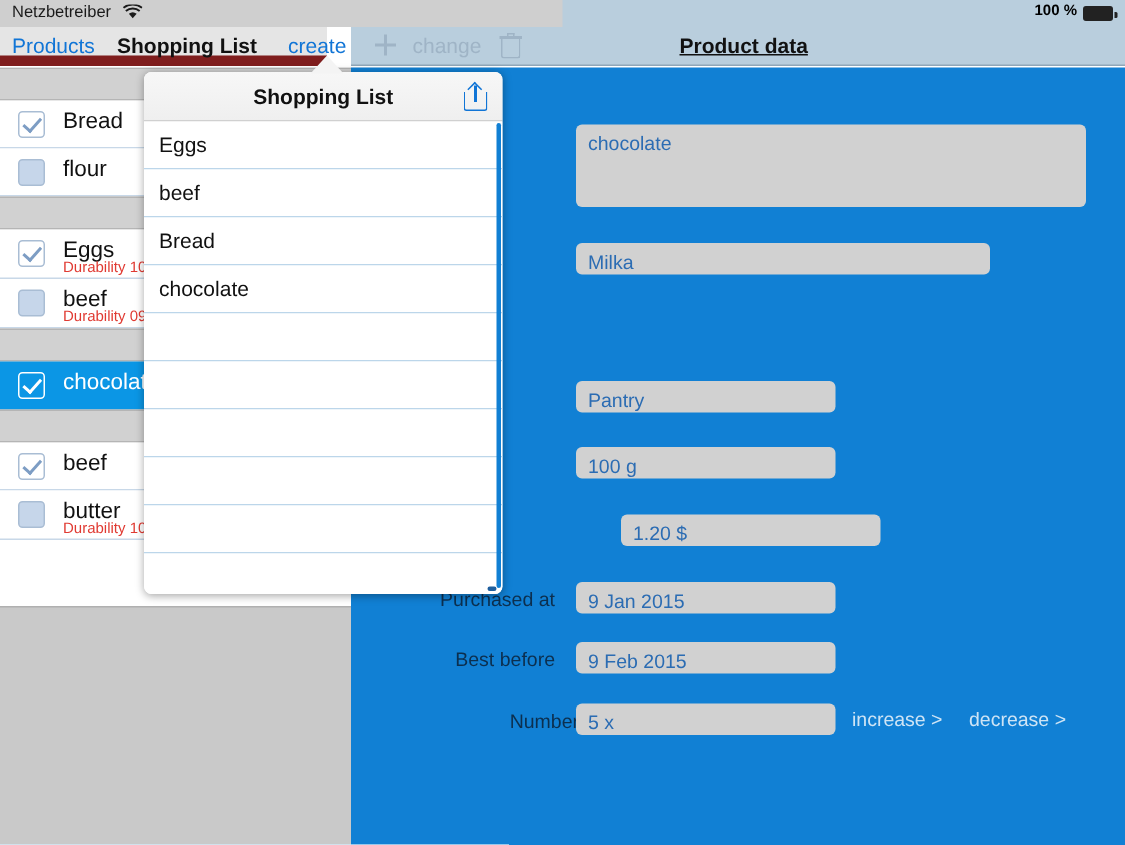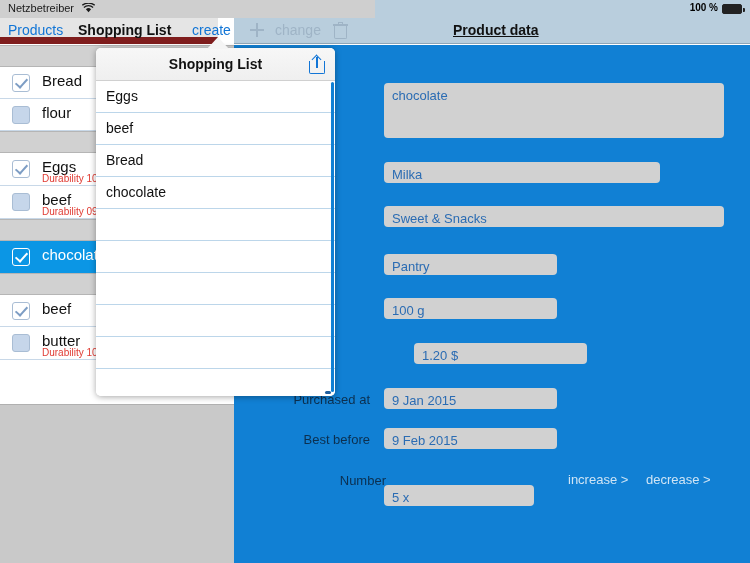--- a/index.html
+++ b/index.html
@@ -144,21 +144,21 @@
     position: absolute; left: 8px; top: 5px; white-space: nowrap;
   }
   .fld-name  { left: 150px; top: 38px;  width: 340px; height: 55px; }
   .fld-brand { left: 150px; top: 117px; width: 276px; height: 21px; }
   .fld-cat   { left: 150px; top: 161px; width: 340px; height: 21px; }
   .fld-store { left: 150px; top: 209px; width: 173px; height: 21px; }
   .fld-amt   { left: 150px; top: 253px; width: 173px; height: 21px; }
   .fld-price { left: 150px; top: 298px; width: 173px; height: 21px; margin-left: 30px; }
   .fld-purch { left: 150px; top: 343px; width: 173px; height: 21px; }
   .fld-best  { left: 150px; top: 383px; width: 173px; height: 21px; }
-  .fld-num   { left: 150px; top: 440px; width: 150px; height: 21px; }
+  .fld-num   { left: 150px; top: 424px; width: 173px; height: 21px; }
 
   .flabel {
     position: absolute; font-size: 13px; color: #0c2f4f;
     text-align: right; white-space: nowrap;
   }
   .lbl-purch { left: 0px; top: 347px; width: 136px; }
   .lbl-best  { left: 0px; top: 387px; width: 136px; }
   .lbl-num   { left: 16px; top: 428px; width: 136px; }
 
   .step-btn {
@@ -312,23 +312,20 @@
     </div>
   <div class="sidebar-sep"></div>
   <div class="sidebar-footer"></div>
 
   <div class="detail">
     <div class="field fld-name">
       <span class="val">chocolate</span>
     </div>
     <div class="field fld-brand">
       <span class="val">Milka</span>
-    </div>
-    <div class="field fld-cat">
-      <span class="val">Sweet &amp; Snacks</span>
     </div>
     <div class="field fld-store">
       <span class="val">Pantry</span>
     </div>
     <div class="field fld-amt">
       <span class="val">100 g</span>
     </div>
     <div class="field fld-price">
       <span class="val">1.20 $</span>
     </div>

